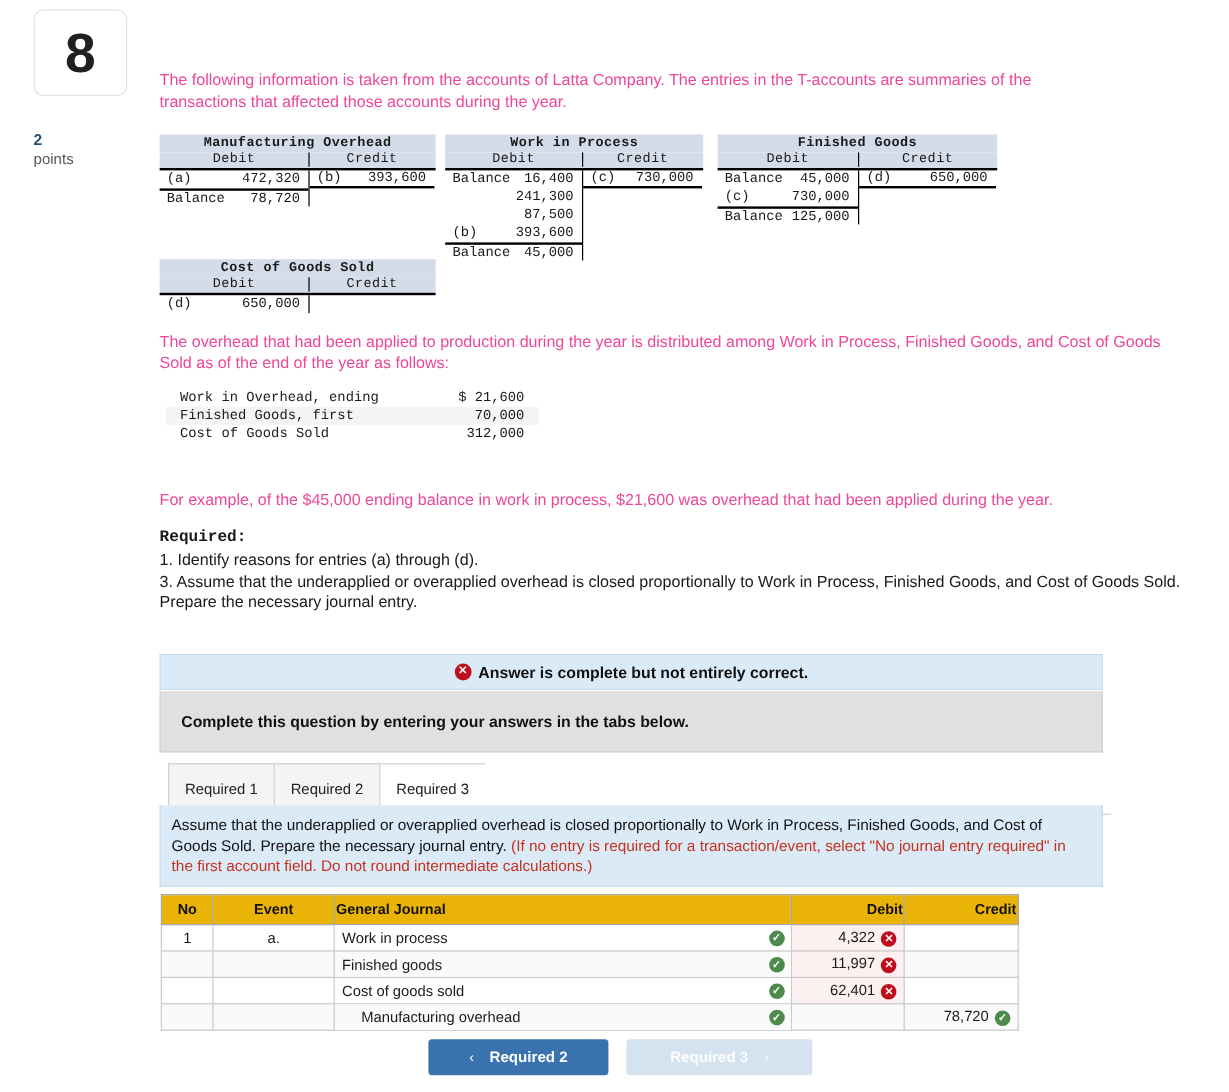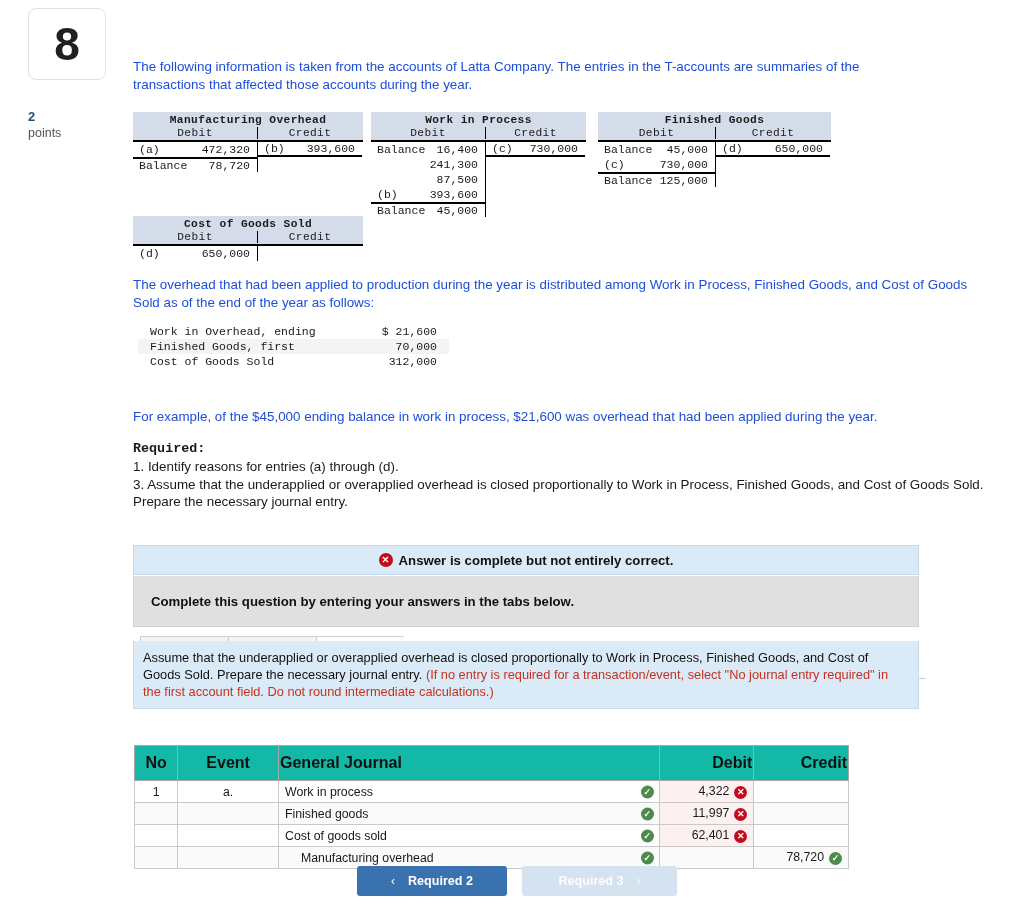--- a/index.html
+++ b/index.html
@@ -30,21 +30,21 @@
     position: absolute; left: 28px; top: 109px;
     width: 70px;
   }
   .points-num { font-size: 13px; color: #1f4e79; font-weight: 600; line-height: 1.25; }
   .points-lbl { font-size: 12.5px; color: #555; line-height: 1.3; }
 
   
   .body-col { position: absolute; left: 133px; top: 0; width: 891px; }
 
   .para {
-    font-size: 13.4px; line-height: 17.5px; color: #1d4ed8;
+    font-size: 13.4px; line-height: 17.5px; color: #ec4899;
     width: 786px;
   }
   .para-intro { position: absolute; left: 0; top: 58px; }
   .para-dist  { position: absolute; left: 0; top: 276px; width: 860px; }
   .para-ex    { position: absolute; left: 0; top: 408px; width: 870px; }
 
   .required-block { position: absolute; left: 0; top: 440px; width: 860px; }
   .required-title { font-size: 13.4px; font-weight: bold; line-height: 18px; font-family: Liberation Mono, monospace; }
   .required-line  { font-size: 13.4px; line-height: 17.5px; }
 
@@ -139,35 +139,35 @@
     border: 1px solid #cfcfcf; border-right: none;
     background: #f4f4f4;
     display: flex; align-items: center; justify-content: center;
     font-size: 12.4px; color: #222; cursor: pointer;
   }
   .tab.active { background: #ffffff; border-bottom-color: #fff; }
   .tab:last-child { border-right: 1px solid #cfcfcf; }
   .tab-filler { flex: 1; border-bottom: 1px solid #cfcfcf; }
 
   .tab-instr {
-    position: absolute; left: 0; top: 641px; width: 786px; min-height: 56px;
+    position: absolute; left: 0; top: 671px; width: 786px; min-height: 56px;
     background: #dbeaf7; border: 1px solid #c3dcef; border-top: none;
     padding: 8px 11px 8px 9px;
     font-size: 12.8px; line-height: 17px; color: #111;
   }
   .red { color: #c6321e; }
 
   
   #journal {
     position: absolute; left: 1px; top: 745px; width: 715px;
     border-collapse: collapse; font-size: 12.3px;
   }
   #journal th {
-    background: #14b8a6; color: #111; font-weight: bold;
-    border: 1px solid #a8a8a8; height: 35px; font-size: 16px;
+    background: #eab308; color: #111; font-weight: bold;
+    border: 1px solid #a8a8a8; height: 25px; font-size: 12px;
   }
   #journal td {
     border: 1px solid #c9c9c9; height: 22px; padding: 0 6px;
     background: #fff;
   }
   #journal tr.shade td { background: #fafafa; }
   .col-no { width: 42px; text-align: center; }
   .col-event { width: 98px; text-align: center; }
   .col-gj { width: 370px; text-align: left; }
   .col-debit { width: 92px; text-align: right; }

